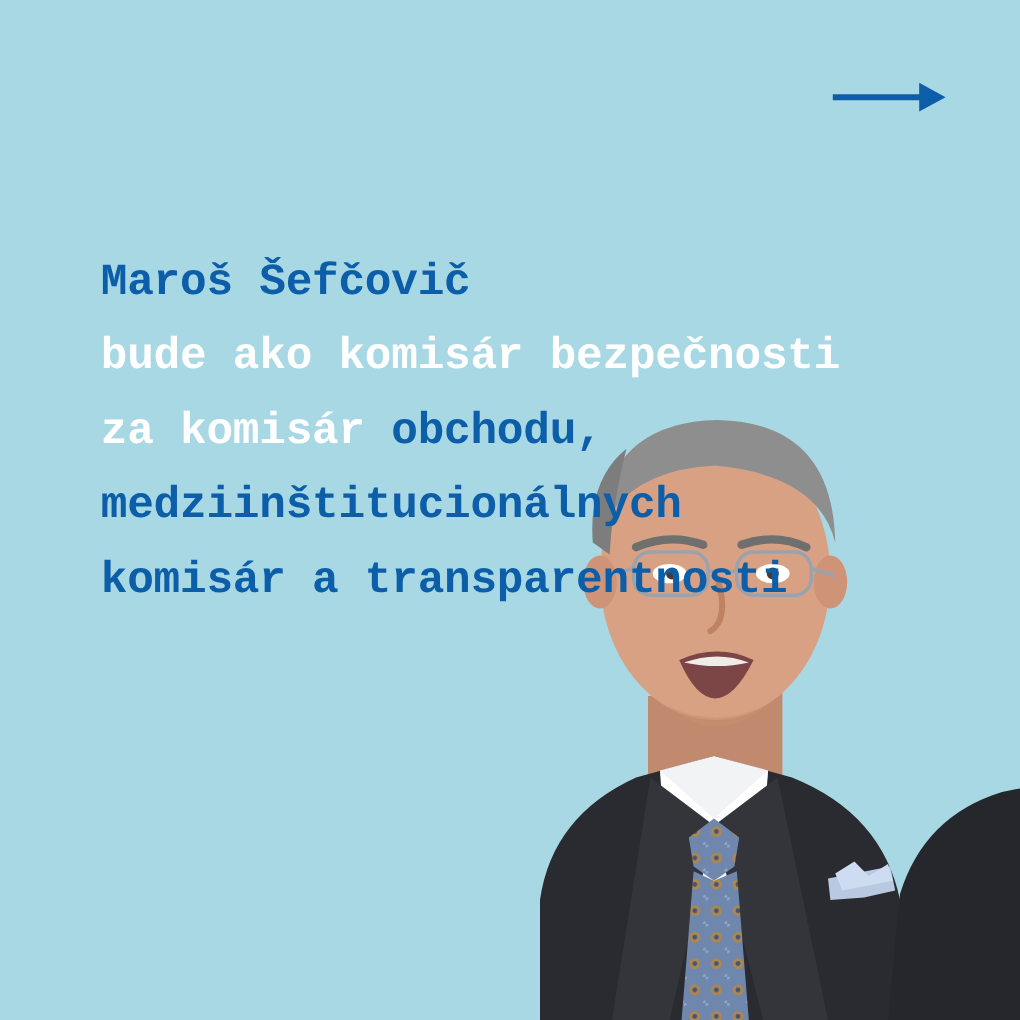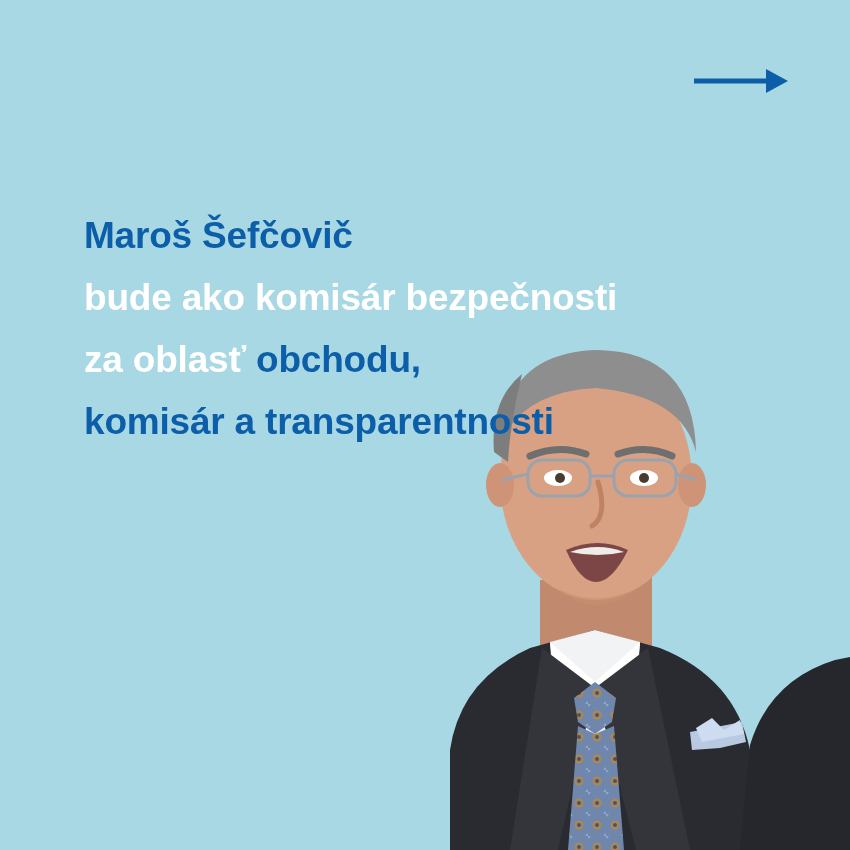--- a/index.html
+++ b/index.html
@@ -35,20 +35,21 @@
     width: 600px;
     z-index: 4;
   }
   #headline .line {
     font-size: 37px;
     font-weight: bold;
     line-height: 62px;
     letter-spacing: -0.2px;
     white-space: nowrap;
     color: #0d5ea8;
+    font-family: Liberation Mono, monospace;
   }
   .c-dark { color: #0d5ea8; }
   .c-white { color: #ffffff; }
   .seg { display: inline; }
 
   
   #portrait {
     position: absolute;
     right: -10px;
     bottom: 0;
@@ -140,20 +141,23 @@
   </div>
 
   <div id="headline">
     <div class="line">
       <span class="seg c-dark">Maroš Šefčovič</span>
     </div>
     <div class="line">
       <span class="seg c-white">bude ako komisár bezpečnosti</span>
     </div>
     <div class="line">
-      <span class="seg c-white">za oblasť </span><span class="seg c-dark">obchodu,</span>
+      <span class="seg c-white">za komisár </span><span class="seg c-dark">obchodu,</span>
+    </div>
+    <div class="line">
+      <span class="seg c-dark">medziinštitucionálnych</span>
     </div>
     <div class="line">
       <span class="seg c-dark">komisár a transparentnosti</span>
     </div>
   </div>
 
 </div>
 
 </body></html>

